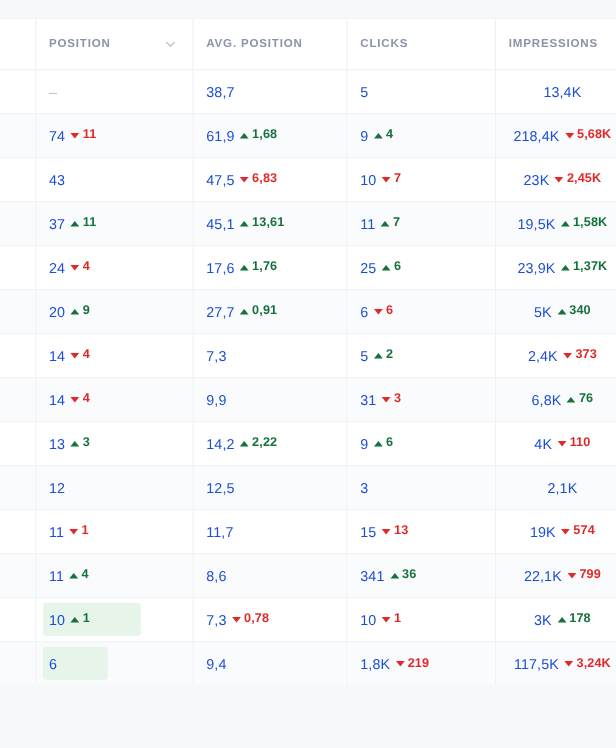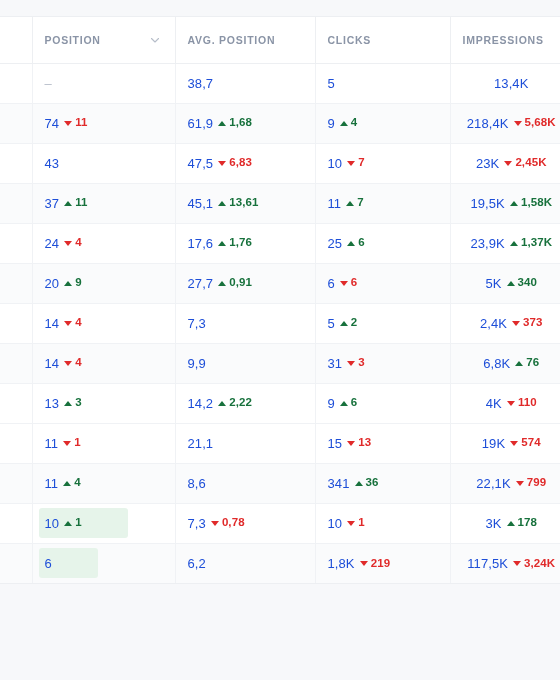--- a/index.html
+++ b/index.html
@@ -437,31 +437,46 @@
                 </span>
               </span></td>
             <td class="last-col"><span class="cell">
                 <span class="val">4K</span>
                 <span class="delta down">
                   <span class="tri down"></span>
                   <span>110</span>
                 </span>
               </span></td>
           </tr>
+          <tr class="even">
+            <td class="gutter-cell"></td>
+            <td><span class="cell">
+                <span class="val">12</span>
+              </span></td>
+            <td><span class="cell">
+                <span class="val">12,5</span>
+              </span></td>
+            <td><span class="cell">
+                <span class="val">3</span>
+              </span></td>
+            <td class="last-col"><span class="cell">
+                <span class="val">2,1K</span>
+              </span></td>
+          </tr>
           <tr class="odd">
             <td class="gutter-cell"></td>
             <td><span class="cell">
                 <span class="val">11</span>
                 <span class="delta down">
                   <span class="tri down"></span>
                   <span>1</span>
                 </span>
               </span></td>
             <td><span class="cell">
-                <span class="val">21,1</span>
+                <span class="val">11,7</span>
               </span></td>
             <td><span class="cell">
                 <span class="val">15</span>
                 <span class="delta down">
                   <span class="tri down"></span>
                   <span>13</span>
                 </span>
               </span></td>
             <td class="last-col"><span class="cell">
                 <span class="val">19K</span>
@@ -528,21 +543,21 @@
                   <span>178</span>
                 </span>
               </span></td>
           </tr>
           <tr class="even">
             <td class="gutter-cell"></td>
             <td><span class="cell highlight">
                 <span class="val">6</span>
               </span></td>
             <td><span class="cell">
-                <span class="val">6,2</span>
+                <span class="val">9,4</span>
               </span></td>
             <td><span class="cell">
                 <span class="val">1,8K</span>
                 <span class="delta down">
                   <span class="tri down"></span>
                   <span>219</span>
                 </span>
               </span></td>
             <td class="last-col"><span class="cell">
                 <span class="val">117,5K</span>

